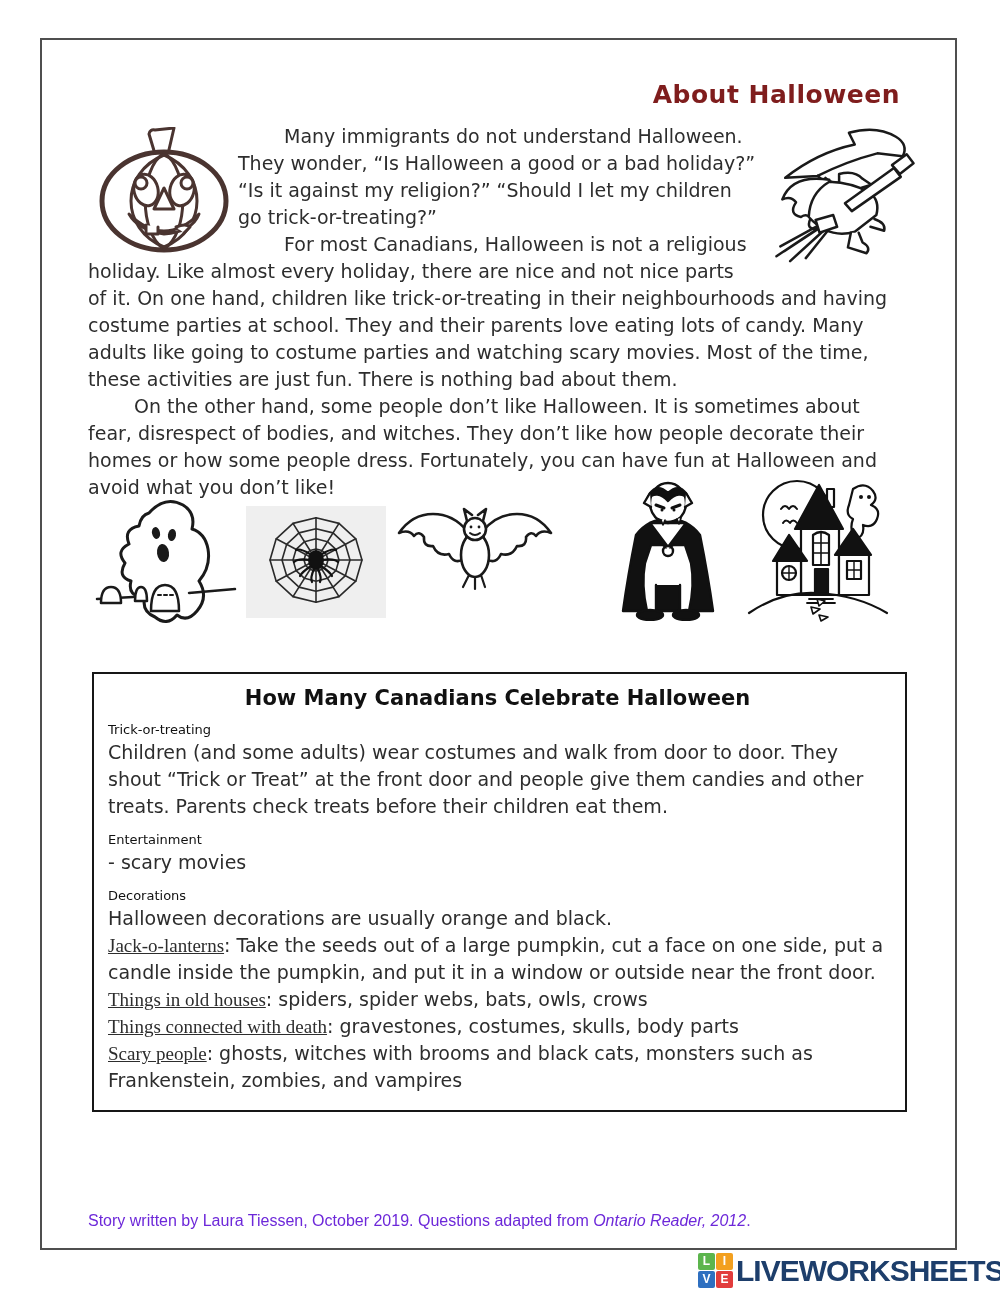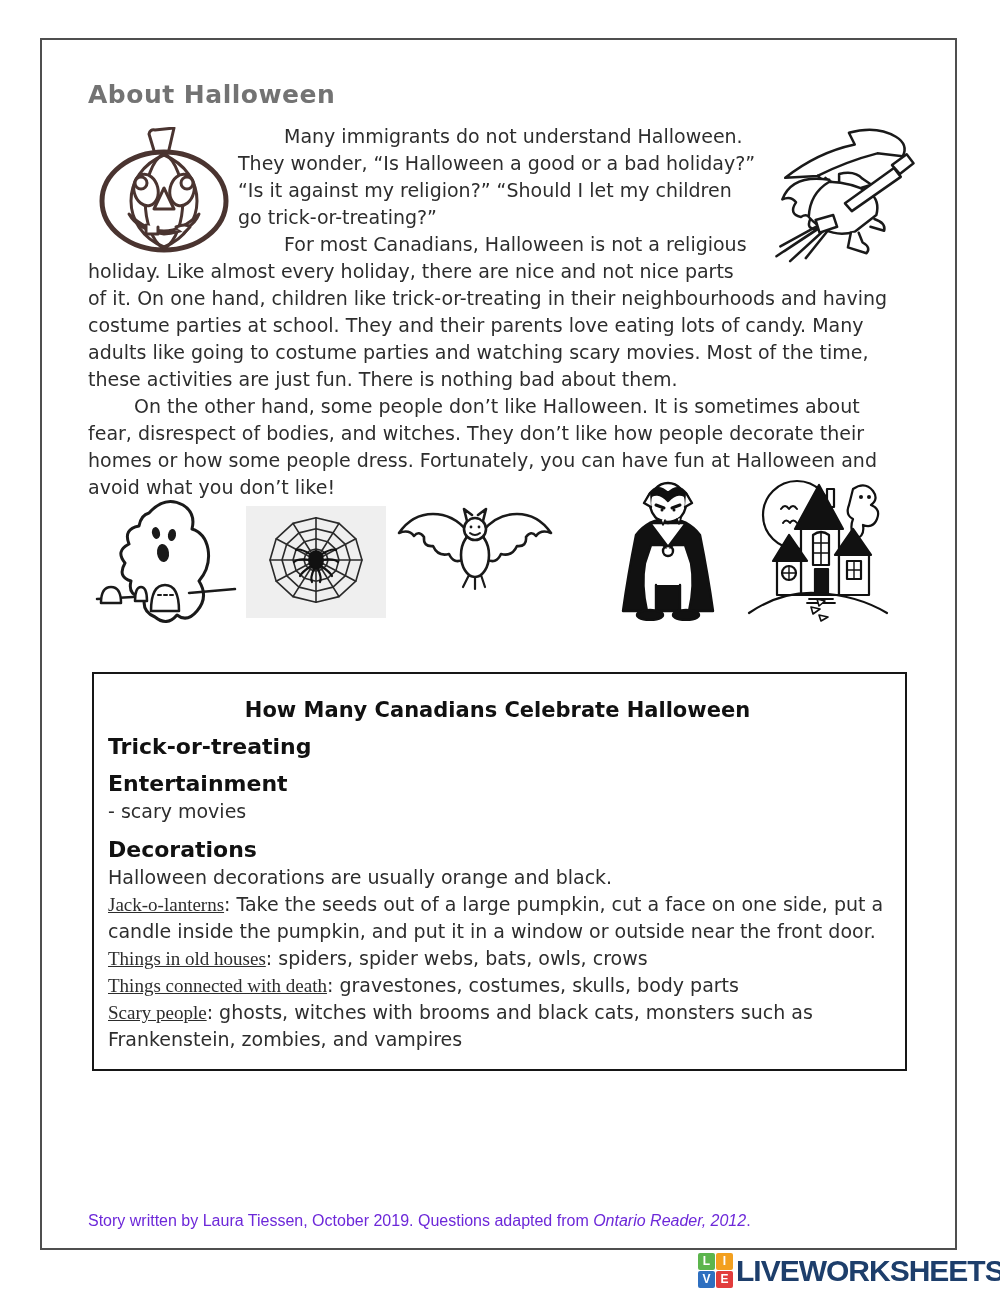--- a/index.html
+++ b/index.html
@@ -9,43 +9,43 @@
     font-family:"DejaVu Sans", sans-serif; color:#2d2d2d; overflow:hidden;
   }
   .frame {
     position:absolute; left:40px; top:38px; width:917px; height:1212px;
     border:2px solid #4f4f4f; background:#ffffff;
   }
   .content {
     position:absolute; left:88px; top:80px; width:812px;
   }
   h1.title {
-    text-align:left; font-size:25px; font-weight:bold; color:#737373;
+    text-align:right; font-size:25px; font-weight:bold; color:#7f1d1d;
     letter-spacing:.5px; margin-bottom:14px;
   }
   .story { font-size:19px; line-height:27px; text-align:left; }
   .story p { text-indent:46px; }
   .float-pumpkin { float:left; width:140px; height:126px; margin:4px 4px 4px 6px; }
   .float-witch  { float:right; width:168px; height:142px; margin:0 -28px 4px 4px; }
   .illustration svg { display:block; width:100%; height:100%; }
 
   .img-row { position:absolute; left:88px; top:473px; width:812px; height:165px; }
   .img-row .illustration { position:absolute; }
   .ill-ghost   { left:5px;   top:18px; width:148px; height:142px; }
   .ill-web     { left:158px; top:33px; width:140px; height:112px; background:#efefef; }
   .ill-bat     { left:303px; top:30px; width:168px; height:100px; }
   .ill-vampire { left:532px; top:4px;  width:96px;  height:144px; }
   .ill-house   { left:653px; top:0;    width:152px; height:152px; }
 
   .info-box {
     position:absolute; left:92px; top:672px; width:815px;
-    border:2px solid #161616; background:#fff; padding:20px 18px 16px 14px;
+    border:2px solid #161616; background:#fff; padding:8px 18px 16px 14px;
   }
   .box-title { text-align:center; font-size:21px; font-weight:bold; color:#111; margin:4px 0 8px 0; }
-  .sec-head  { font-size:22px; font-weight:bold; color:#111; margin:12px 0 2px 0; }
+  .sec-head  { font-size:13px; font-weight:normal; color:#111; margin:12px 0 2px 0; }
   .info-box p, .info-box .line { font-size:19px; line-height:27px; }
   .u { text-decoration:underline;font-family:Liberation Serif, serif; }
 
   .footer { position:absolute; left:88px; top:1212px; width:860px;
             font-family:"Liberation Sans", sans-serif; font-size:16px; color:#6d28d9; }
   .footer .it { font-style:italic; }
 
   .logo { position:absolute; left:698px; top:1253px; display:flex; align-items:center; gap:3px; }
   .logo-tiles { display:grid; grid-template-columns:17px 17px; grid-template-rows:17px 17px; gap:1px; }
   .logo-tile { color:#fff; font-family:"Liberation Sans", sans-serif; font-weight:bold;
@@ -186,20 +186,21 @@
       <path d="M8,140 Q40,118 76,120 Q116,122 146,140"></path>
       <path d="M76,126 l8,2 -6,5 z M70,134 l9,2 -7,5 z M78,142 l9,2 -7,4 z" fill="#fff" stroke-width="1.6"></path>
     </svg>
   </div>
 </div>
 
 <div class="info-box">
   <div class="box-title">How Many Canadians Celebrate Halloween</div>
 
   <div class="sec-head">Trick-or-treating</div>
+  <p>Children (and some adults) wear costumes and walk from door to door. They shout “Trick or Treat” at the front door and people give them candies and other treats. Parents check treats before their children eat them.</p>
 
   <div class="sec-head">Entertainment</div>
   <div class="line">- scary movies</div>
 
   <div class="sec-head">Decorations</div>
   <div class="line">Halloween decorations are usually orange and black.</div>
   <p><span class="u">Jack-o-lanterns</span><span>: Take the seeds out of a large pumpkin, cut a face on one side, put a candle inside the pumpkin, and put it in a window or outside near the front door.</span></p>
   <p><span class="u">Things in old houses</span><span>: spiders, spider webs, bats, owls, crows</span></p>
   <p><span class="u">Things connected with death</span><span>: gravestones, costumes, skulls, body parts</span></p>
   <p><span class="u">Scary people</span><span>: ghosts, witches with brooms and black cats, monsters such as Frankenstein, zombies, and vampires</span></p>

